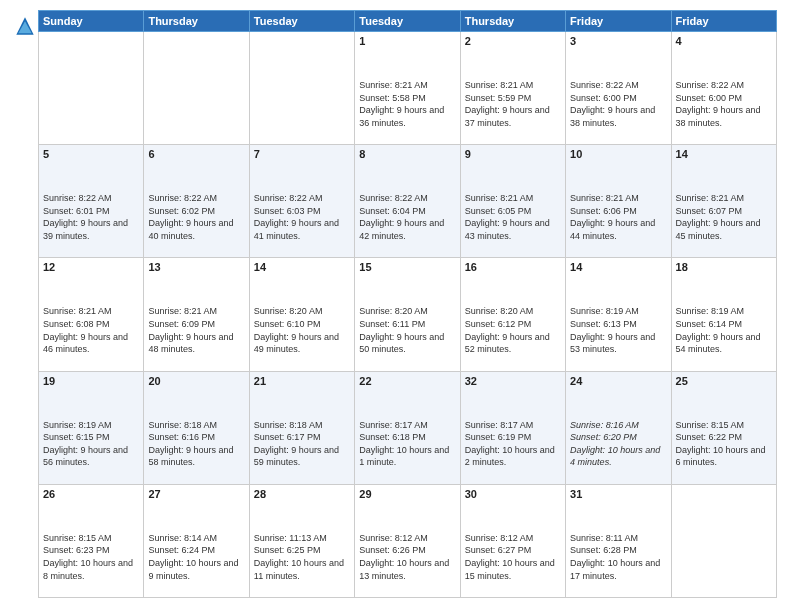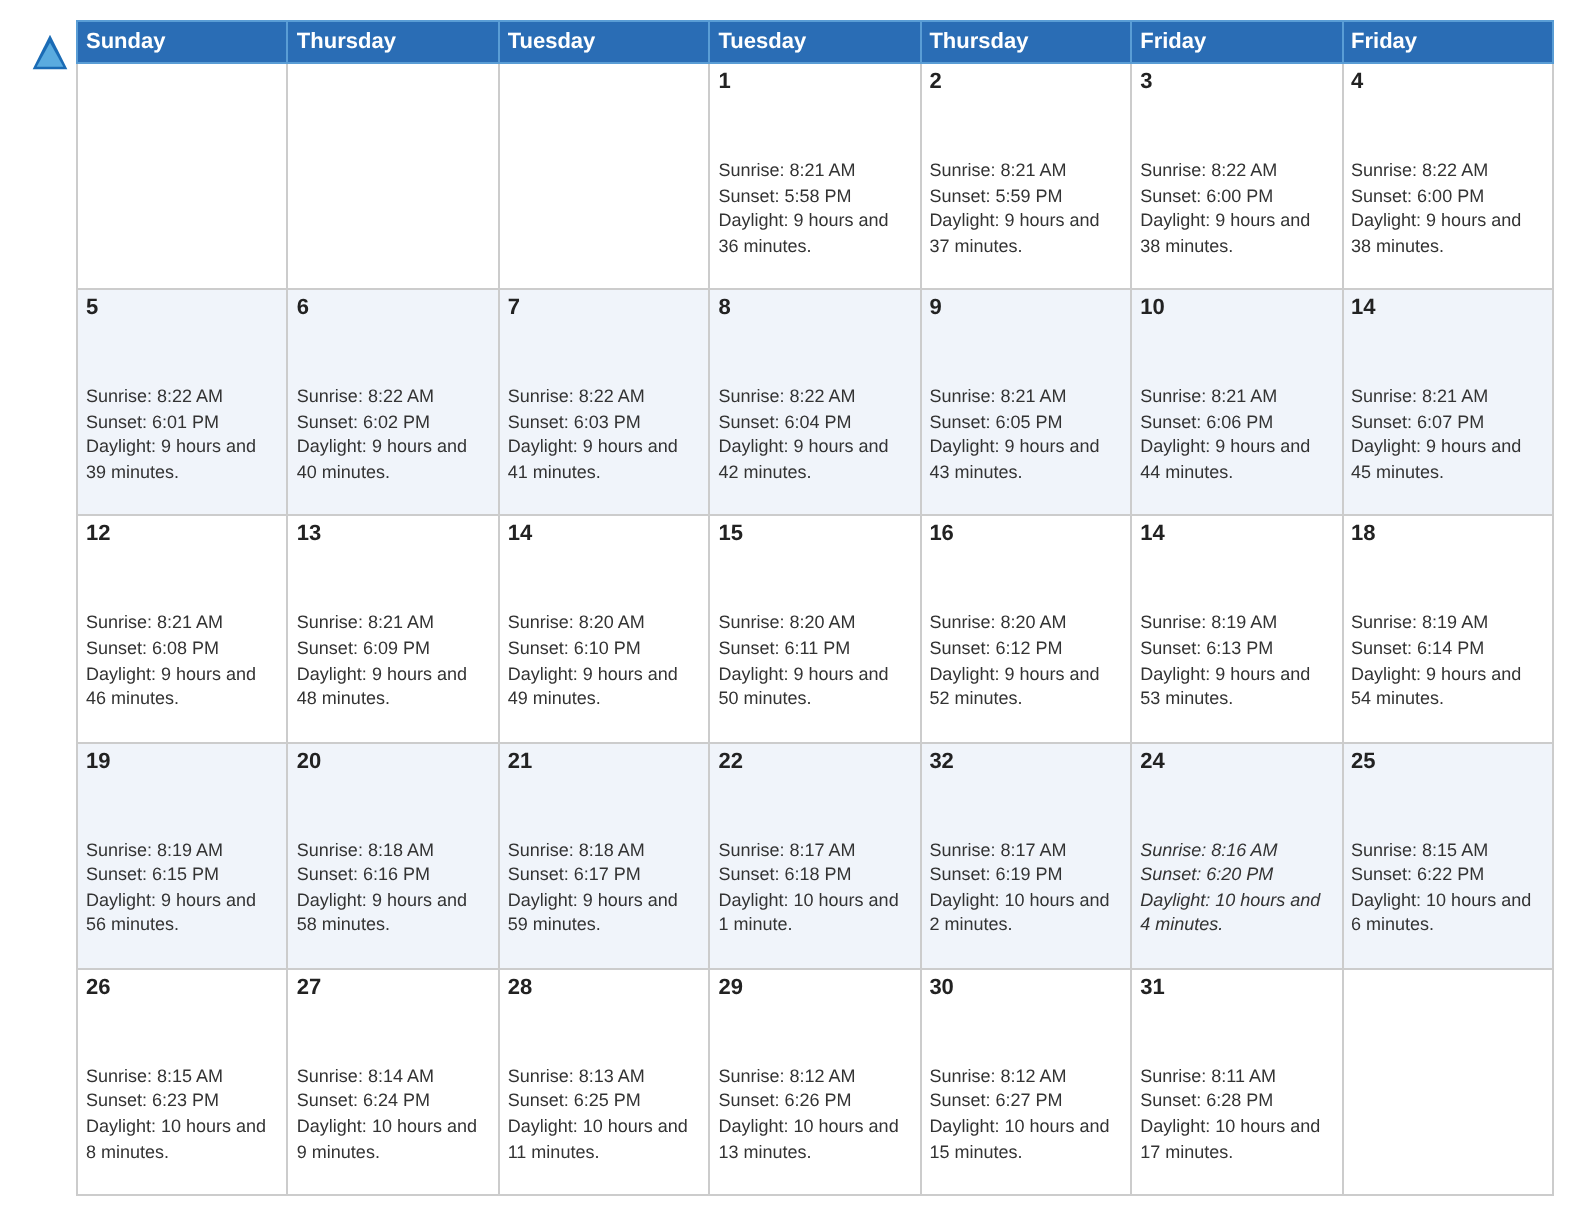--- a/index.html
+++ b/index.html
@@ -312,21 +312,21 @@
 Daylight: 10 hours and 8 minutes.</div>
           </td>
           <td>
             <span class="day-number">27</span>
             <div class="day-info" style="white-space: pre-line;">Sunrise: 8:14 AM
 Sunset: 6:24 PM
 Daylight: 10 hours and 9 minutes.</div>
           </td>
           <td>
             <span class="day-number">28</span>
-            <div class="day-info" style="white-space: pre-line;">Sunrise: 8:13 AM
+            <div class="day-info" style="white-space: pre-line;">Sunrise: 11:13 AM
 Sunset: 6:25 PM
 Daylight: 10 hours and 11 minutes.</div>
           </td>
           <td>
             <span class="day-number">29</span>
             <div class="day-info" style="white-space: pre-line;">Sunrise: 8:12 AM
 Sunset: 6:26 PM
 Daylight: 10 hours and 13 minutes.</div>
           </td>
           <td>

